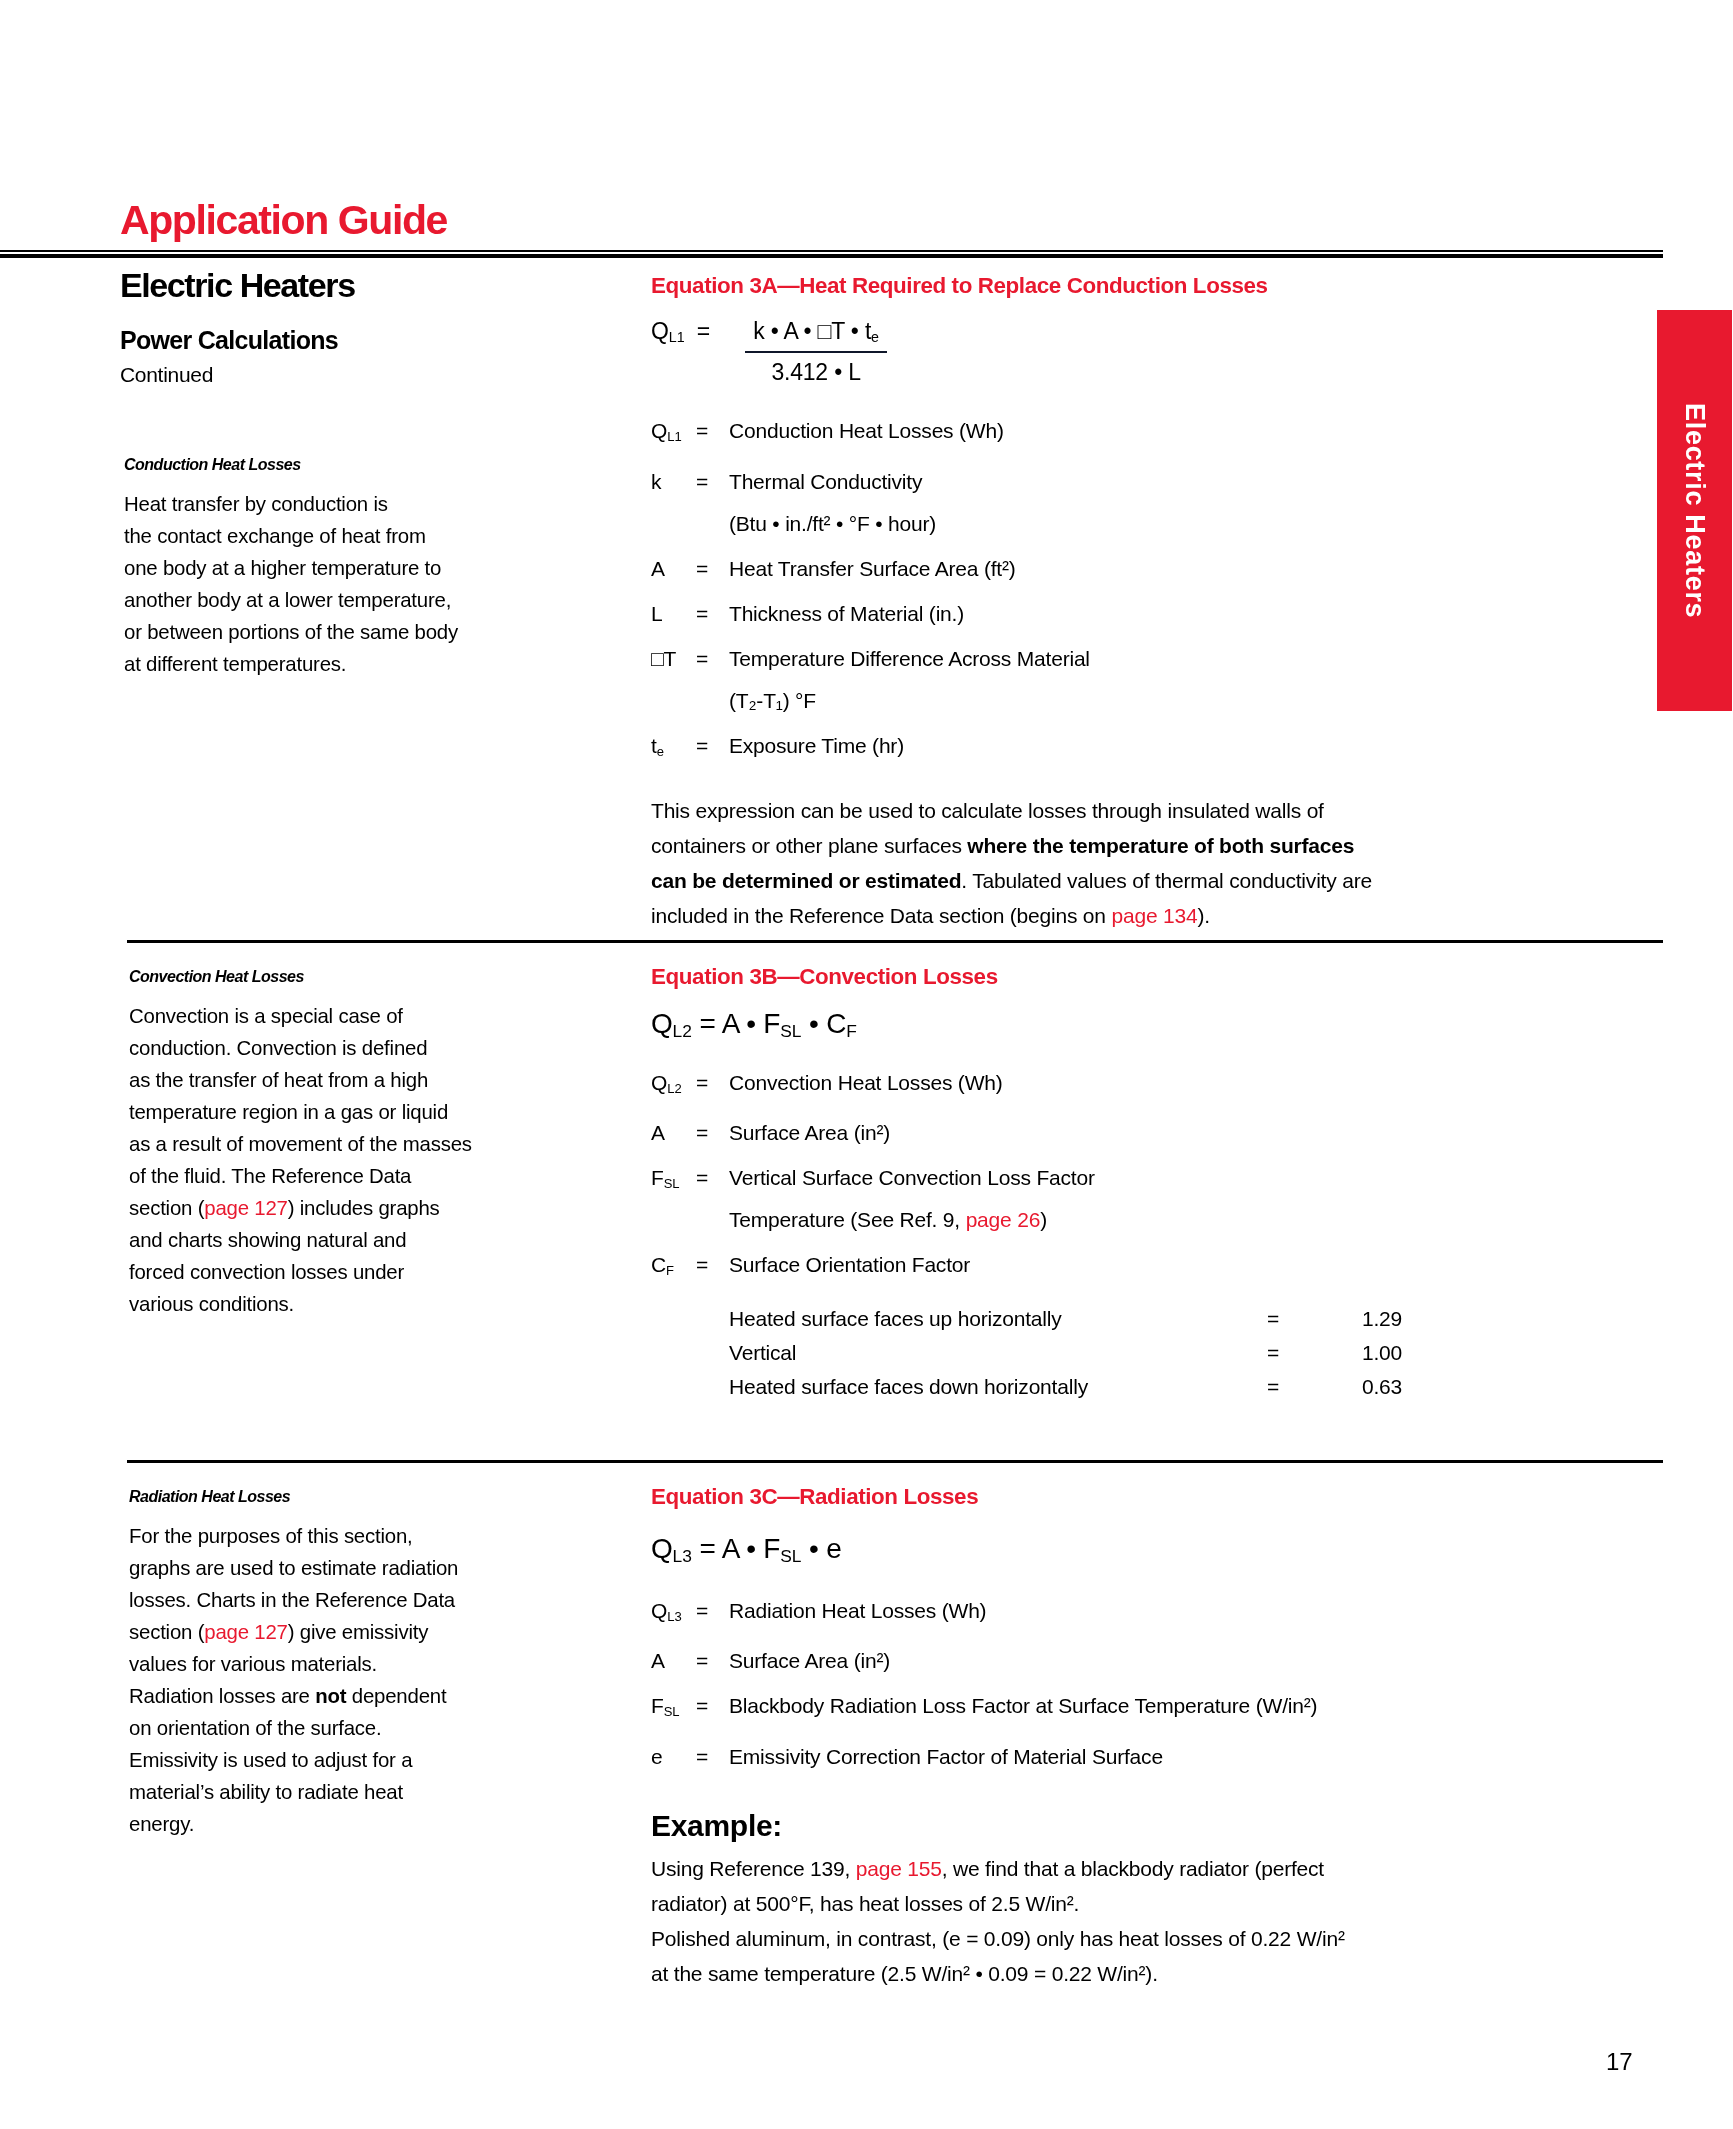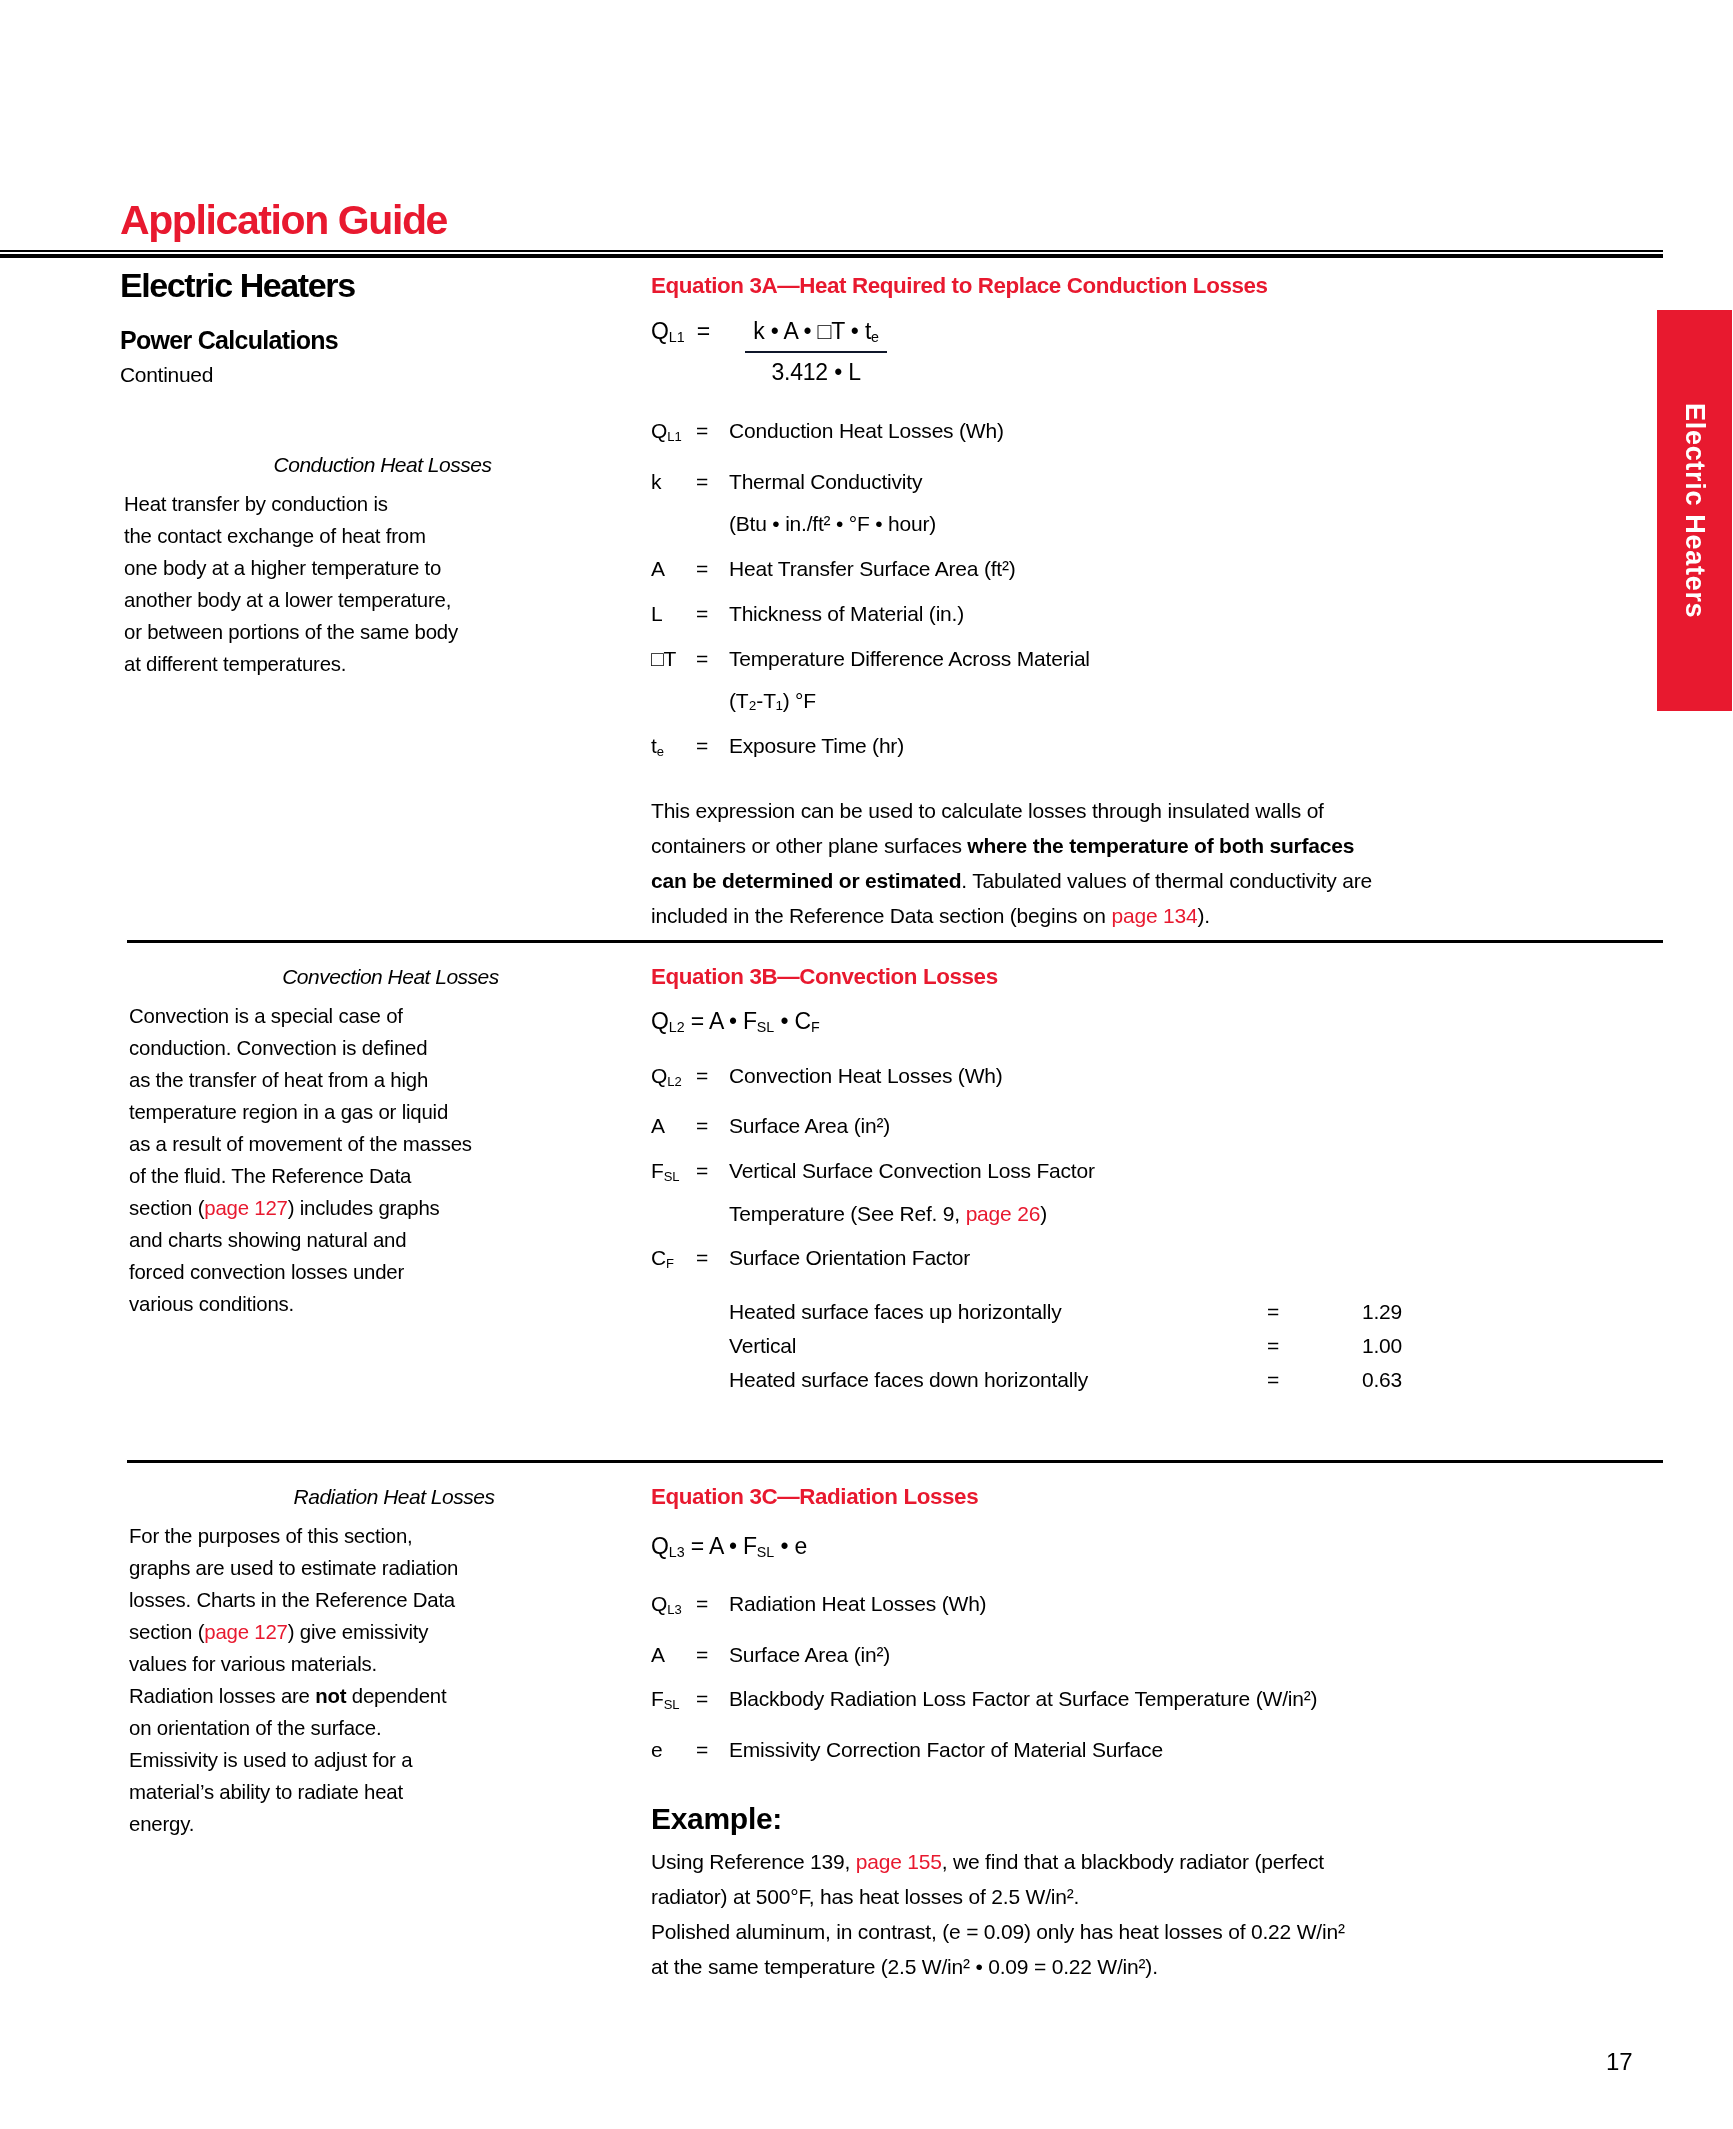--- a/index.html
+++ b/index.html
@@ -18,27 +18,27 @@
   .top-rule .tr-gap {height:2px;}
   .top-rule .tr-b {height:4.1px; background:#000;}
   
   .h-main {position:absolute; left:120px; top:266px; margin:0; font-size:34px; font-weight:800; letter-spacing:-1.4px;}
   .h-sub  {position:absolute; left:120px; top:326px; margin:0; font-size:25px; font-weight:800; letter-spacing:-0.7px;}
   .h-cont {position:absolute; left:120px; top:363px; font-size:21px; letter-spacing:-0.3px;}
   
   .sec-rule {position:absolute; left:127px; width:1536px; height:2.7px; background:#000;}
   
   .lcol {font-size:20.4px; line-height:32px; letter-spacing:-0.2px;}
-  .sec-head {margin:0 0 9.5px 0; font-size:21px; font-weight:400; font-style:italic; letter-spacing:-0.5px; line-height:27px;text-align:center;}
+  .sec-head {margin:0 0 9.5px 0; font-size:16px; font-weight:700; font-style:italic; letter-spacing:-0.5px; line-height:27px;}
   .lcol p {margin:0;}
   
   .eq-title {font-size:22.4px; font-weight:800; color:#e8192f; letter-spacing:-0.4px; line-height:27px;}
   .formula {display:flex; align-items:flex-start; font-size:23px; letter-spacing:-0.2px;}
   .formula-3a {margin-top:19px;}
-  .formula-line {margin-top:17.7px; font-size:23px; letter-spacing:-0.2px;}
+  .formula-line {margin-top:17.7px; font-size:28px; letter-spacing:-0.2px;}
   .f-eq {margin-left:12.2px;}
   .frac {display:inline-block; text-align:center; margin-left:35px;}
   .frac .num {display:block; padding:0 8.2px 5.4px 8.2px; border-bottom:2px solid #0f172a;}
   .frac .den {display:block; padding-top:6.8px;}
   sub {font-size:0.62em; vertical-align:-0.22em; letter-spacing:0;}
   .defs {margin-top:31px;}
   .defs-b {margin-top:27px;}
   .defs-c {margin-top:30px;}
   .def-row {display:grid; grid-template-columns:45px 33px 1fr; align-items:baseline;
     font-size:21px; line-height:27px; letter-spacing:-0.2px; margin-bottom:17.7px;}

